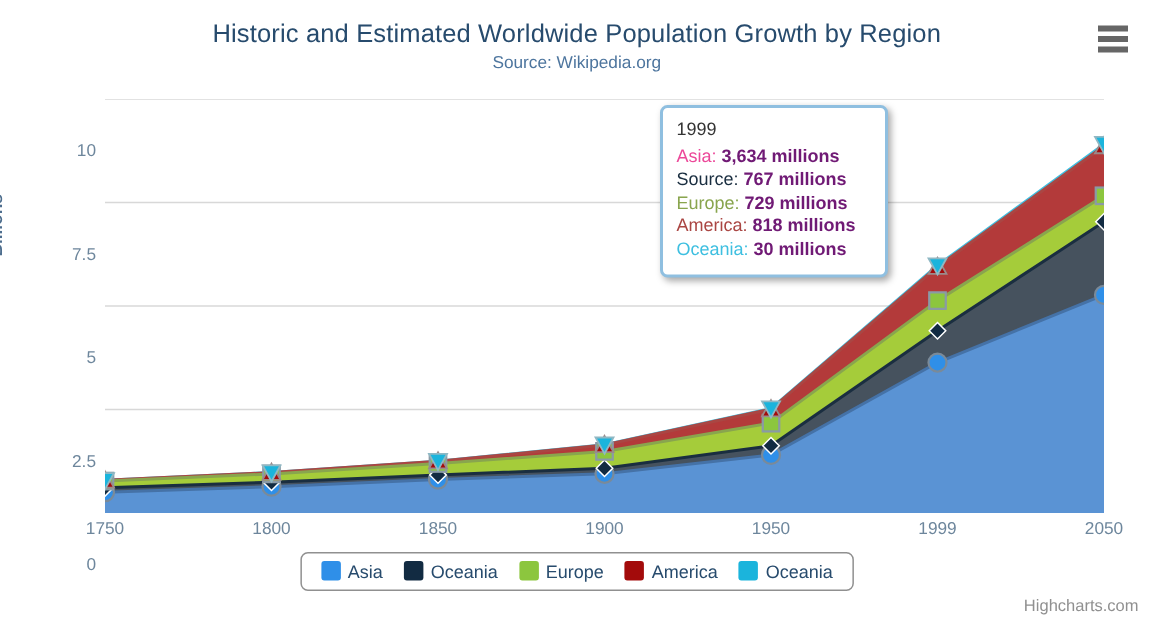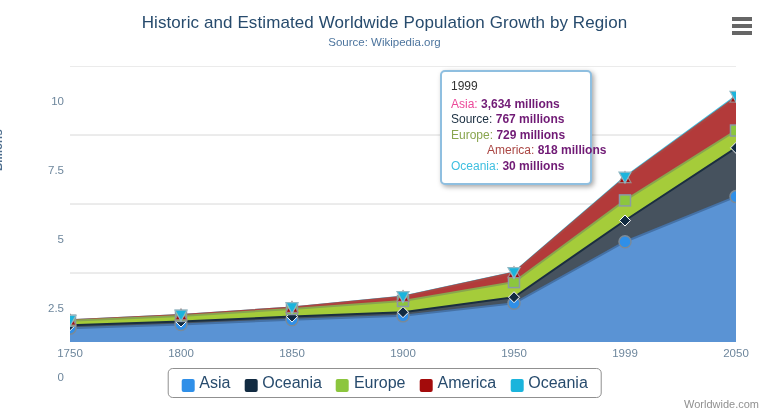--- a/index.html
+++ b/index.html
@@ -103,24 +103,24 @@
     display: flex;
     align-items: center;
     gap: 14px;
     padding: 5px 13px;
     border: 1px solid #909090;
     border-radius: 5px;
     background: #ffffff;
   }
   .legend-item {
     display: flex;
-    align-items: flex-end;
+    align-items: flex-start;
     gap: 5px;
     cursor: pointer;
-    font-size: 16px;
+    font-size: 12px;
     color: #274b6d;
   }
   .legend-swatch {
     width: 13px; height: 13px;
     border-radius: 2px;
     display: block;
   }
 
   
   #tooltip {
@@ -271,19 +271,19 @@
         <span>Oceania</span>
       </div>
     </div>
 
   <div id="tooltip">
     <div class="tt-header">1999</div>
     <div id="tooltip-rows">
         <div class="tt-row"><span class="tt-name" style="color: #ec4899;">Asia: </span><span class="tt-value">3,634 millions</span></div>
         <div class="tt-row"><span class="tt-name" style="color: rgb(26, 46, 64);">Source: </span><span class="tt-value">767 millions</span></div>
         <div class="tt-row"><span class="tt-name" style="color: rgb(137, 165, 78);">Europe: </span><span class="tt-value">729 millions</span></div>
-        <div class="tt-row"><span class="tt-name" style="color: rgb(170, 70, 67); margin-left: 36px;">America: </span><span class="tt-value">818 millions</span></div>
+        <div class="tt-row"><span class="tt-name" style="color: rgb(170, 70, 67);">America: </span><span class="tt-value">818 millions</span></div>
         <div class="tt-row"><span class="tt-name" style="color: rgb(62, 191, 224);">Oceania: </span><span class="tt-value">30 millions</span></div>
       </div>
   </div>
 
-  <div id="credits">Worldwide.com</div>
+  <div id="credits">Highcharts.com</div>
 </div>
 
 </body></html>

